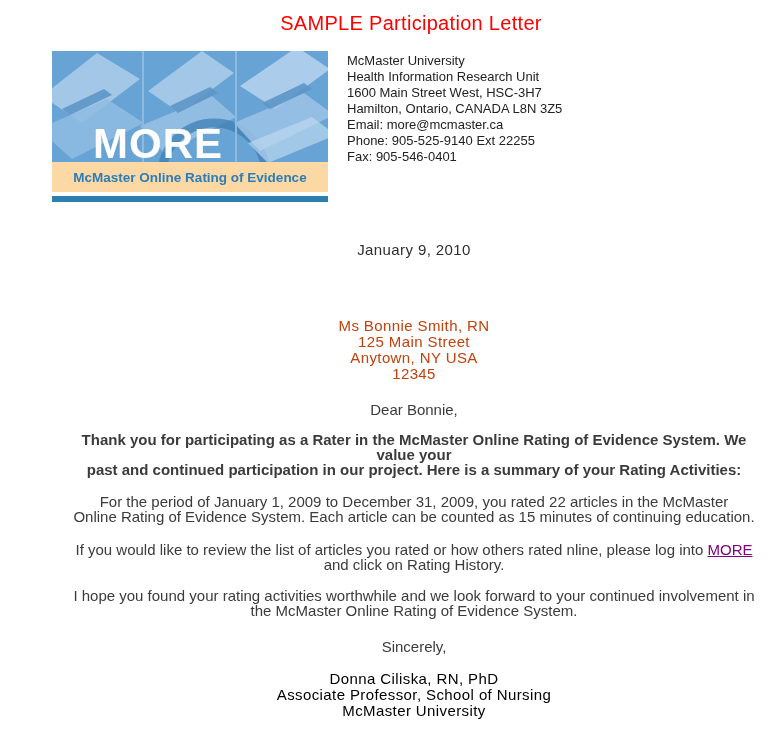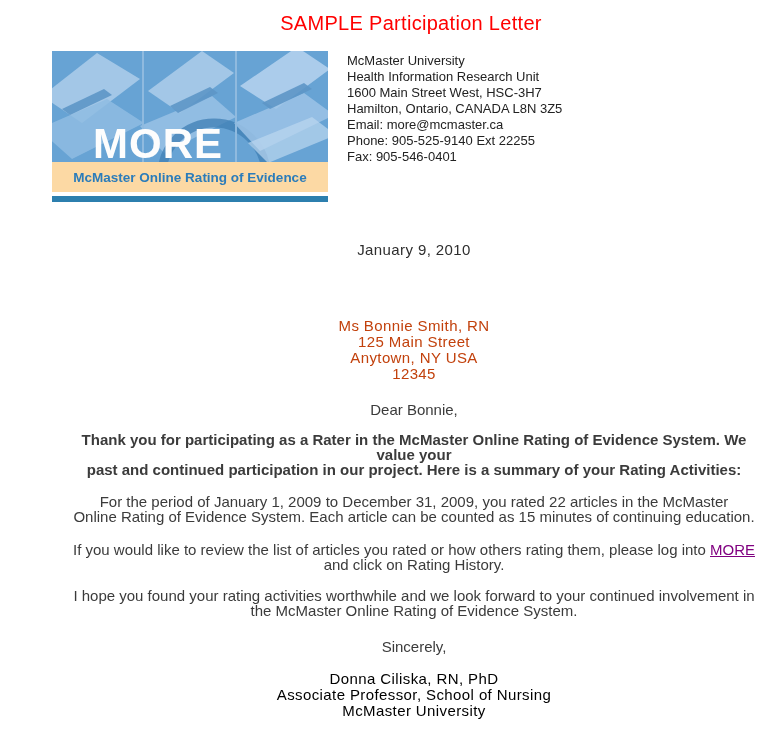--- a/index.html
+++ b/index.html
@@ -155,21 +155,21 @@
 12345</div>
 
   <div class="salutation">Dear Bonnie,</div>
 
   <div class="para para1 pre">Thank you for participating as a Rater in the McMaster Online Rating of Evidence System. We value your
 past and continued participation in our project. Here is a summary of your Rating Activities:</div>
 
   <div class="para para2 pre">For the period of January 1, 2009 to December 31, 2009, you rated 22 articles in the McMaster
 Online Rating of Evidence System. Each article can be counted as 15 minutes of continuing education.</div>
 
-  <div class="para para3 pre"><span>If you would like to review the list of articles you rated or how others rating them, please log into </span><a class="more-link" href="#">MORE</a><span>
+  <div class="para para3 pre"><span>If you would like to review the list of articles you rated or how others rated nline, please log into </span><a class="more-link" href="#">MORE</a><span>
 and click on Rating History.</span></div>
 
   <div class="para para4 pre">I hope you found your rating activities worthwhile and we look forward to your continued involvement in
 the McMaster Online Rating of Evidence System.</div>
 
   <div class="closing">Sincerely,</div>
 
   <div class="signature pre">Donna Ciliska, RN, PhD
 Associate Professor, School of Nursing
 McMaster University</div>

